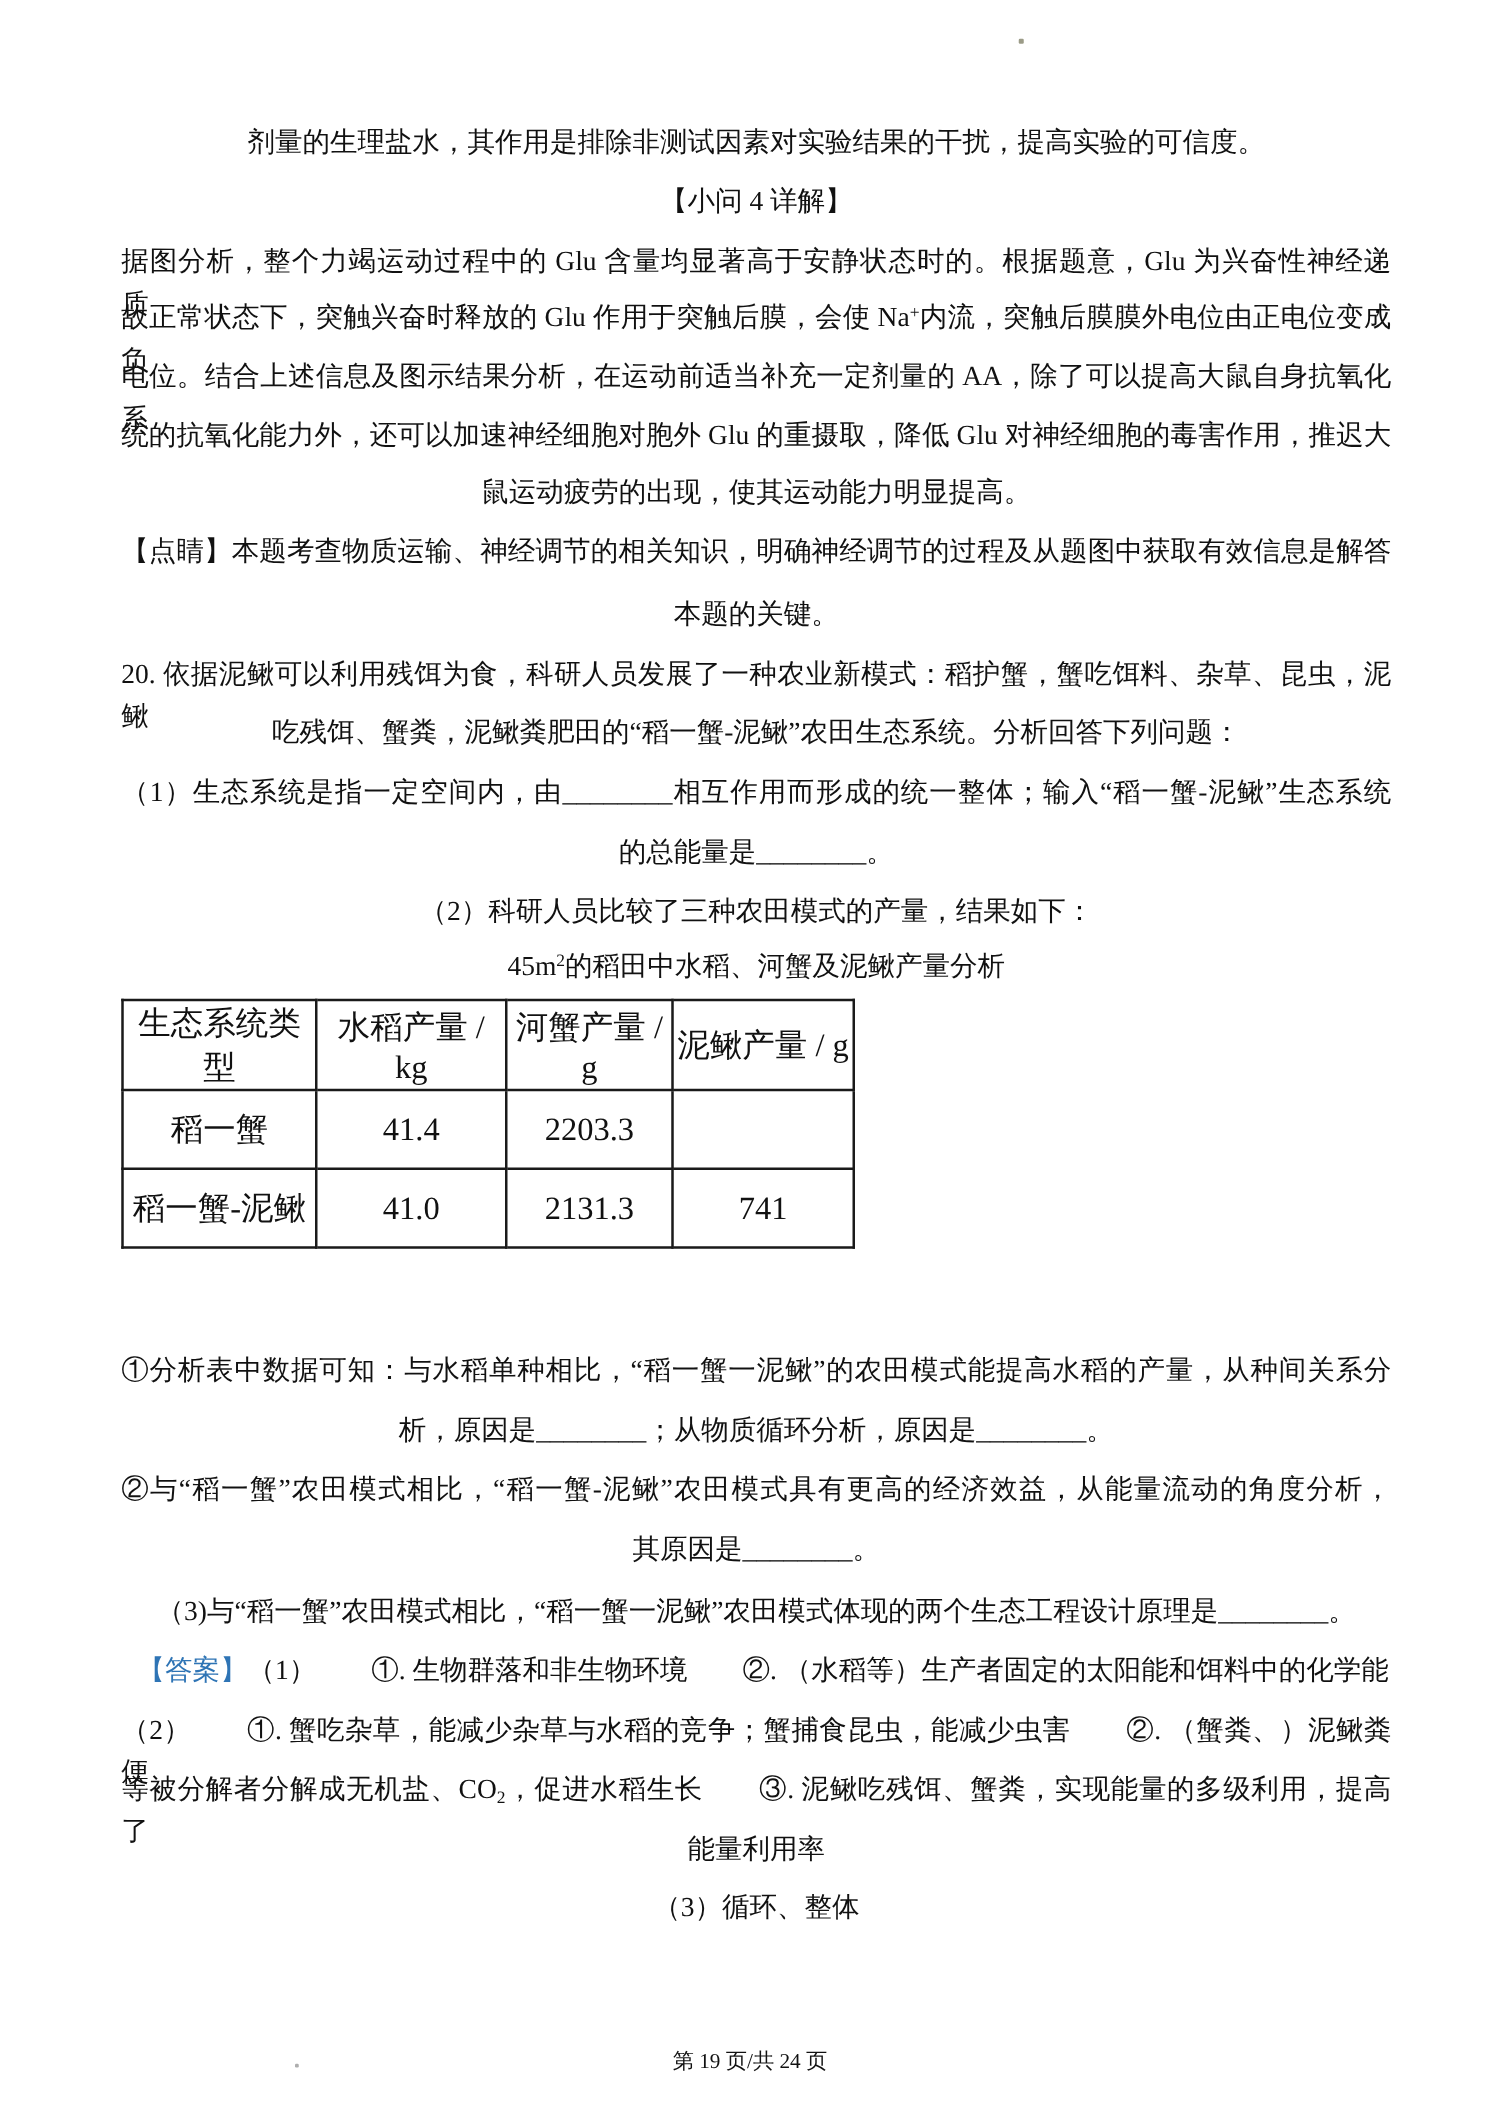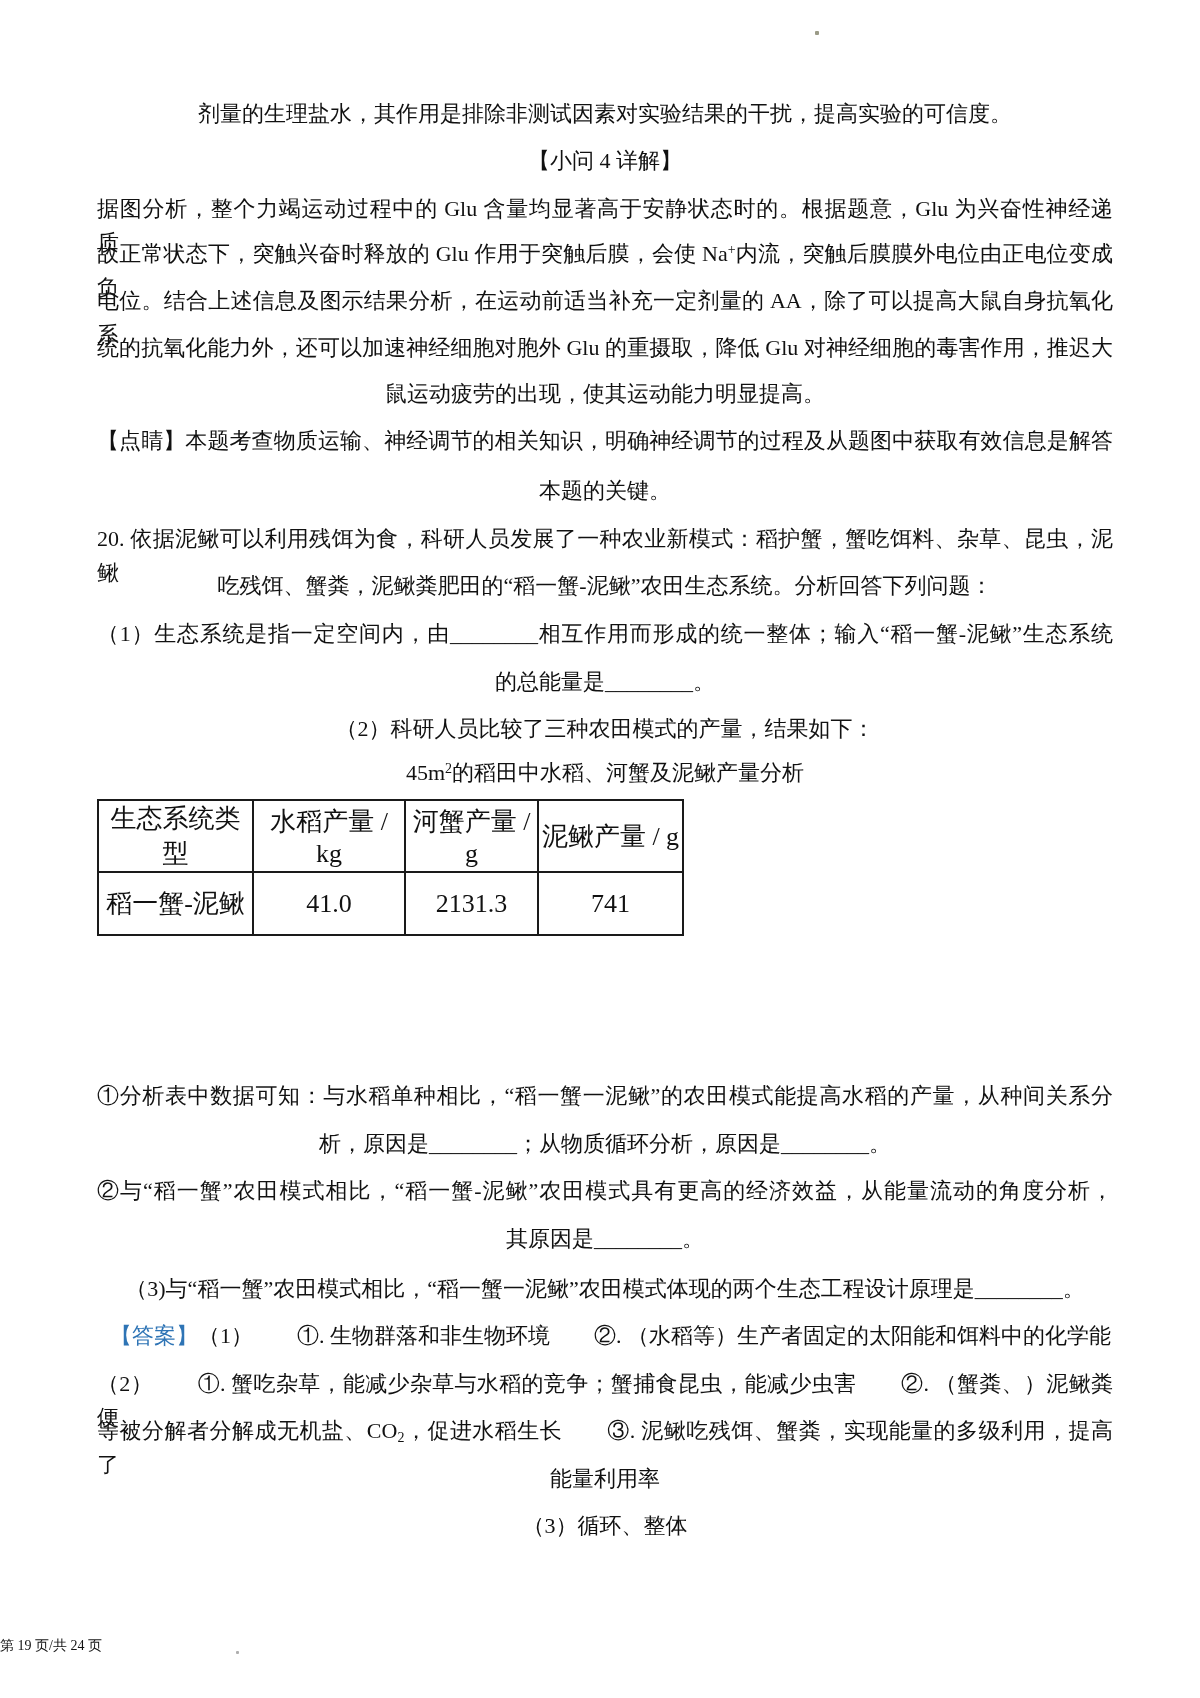--- a/index.html
+++ b/index.html
@@ -61,21 +61,22 @@
     vertical-align: middle;
     height: 61px;
     padding: 0;
     overflow: hidden;
   }
   .footer {
     position: absolute;
     top: 1637px;
     left: 0;
     width: 1200px;
-    font-size: 14px;
+    text-align: center;
+    font-size: 17px;
     color: #111111;
   }
   .dot {
     position: absolute;
     border-radius: 1px;
   }
   .dot-top {
     left: 815px; top: 31px; width: 4px; height: 4px;
     background: #8a8a72; opacity: 0.85;
   }
@@ -114,20 +115,26 @@
     <col style="width:145px">
   </colgroup>
   <tbody>
     <tr>
       <td>生态系统类型</td>
       <td>水稻产量 / kg</td>
       <td>河蟹产量 / g</td>
       <td>泥鳅产量 / g</td>
     </tr>
     <tr>
+      <td>稻一蟹</td>
+      <td>41.4</td>
+      <td>2203.3</td>
+      <td></td>
+    </tr>
+    <tr>
       <td>稻一蟹-泥鳅</td>
       <td>41.0</td>
       <td>2131.3</td>
       <td>741</td>
     </tr>
   </tbody>
 </table>
 
 <div class="line j" style="top:1079px">①分析表中数据可知：与水稻单种相比，“稻一蟹一泥鳅”的农田模式能提高水稻的产量，从种间关系分</div>
 <div class="line" style="top:1127px">析，原因是________；从物质循环分析，原因是________。</div>

